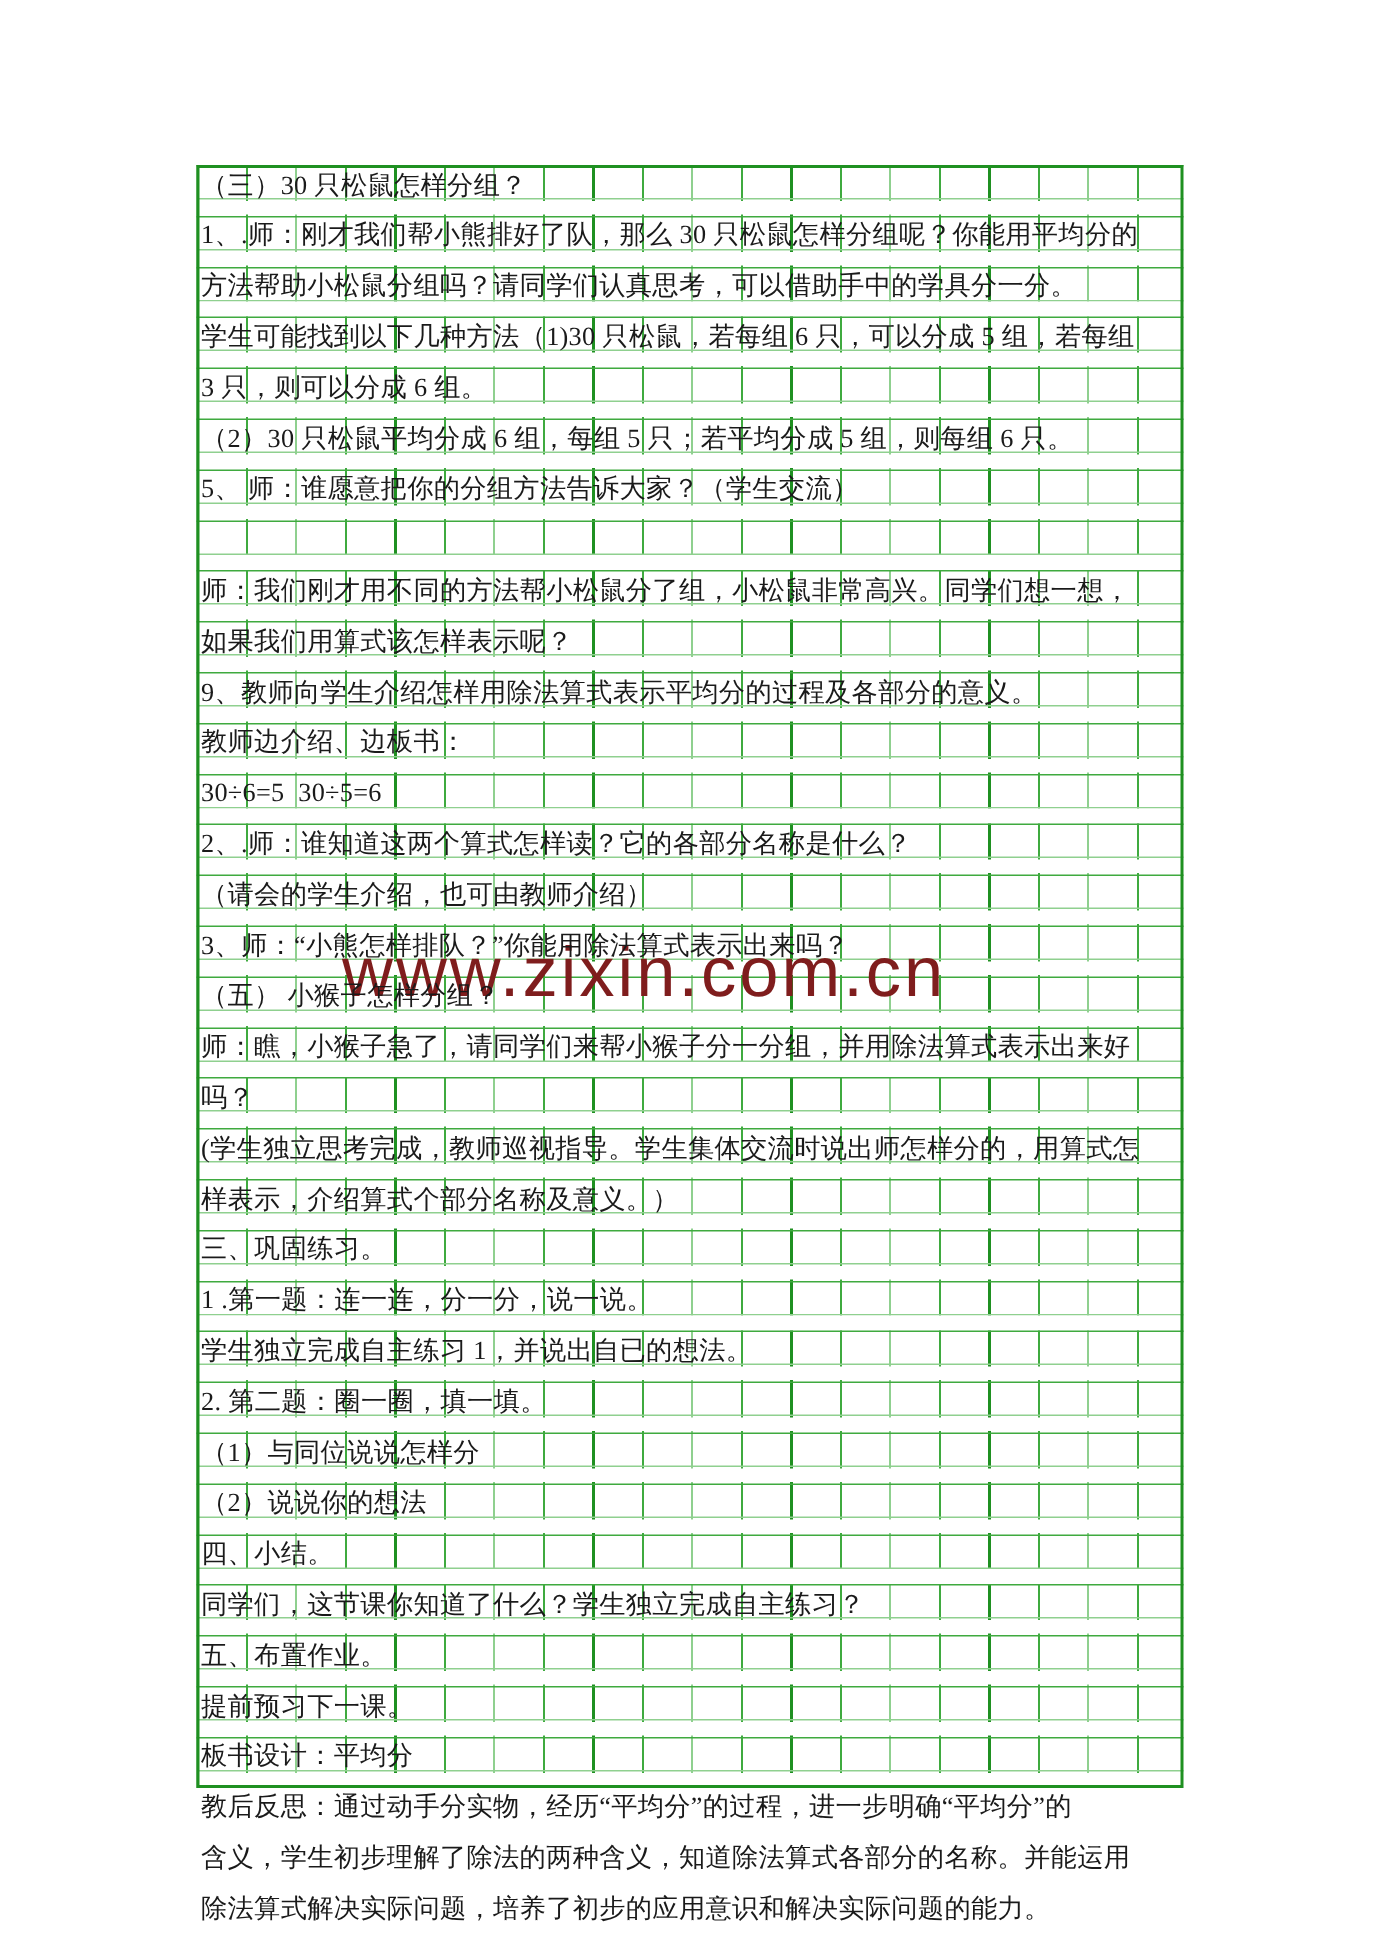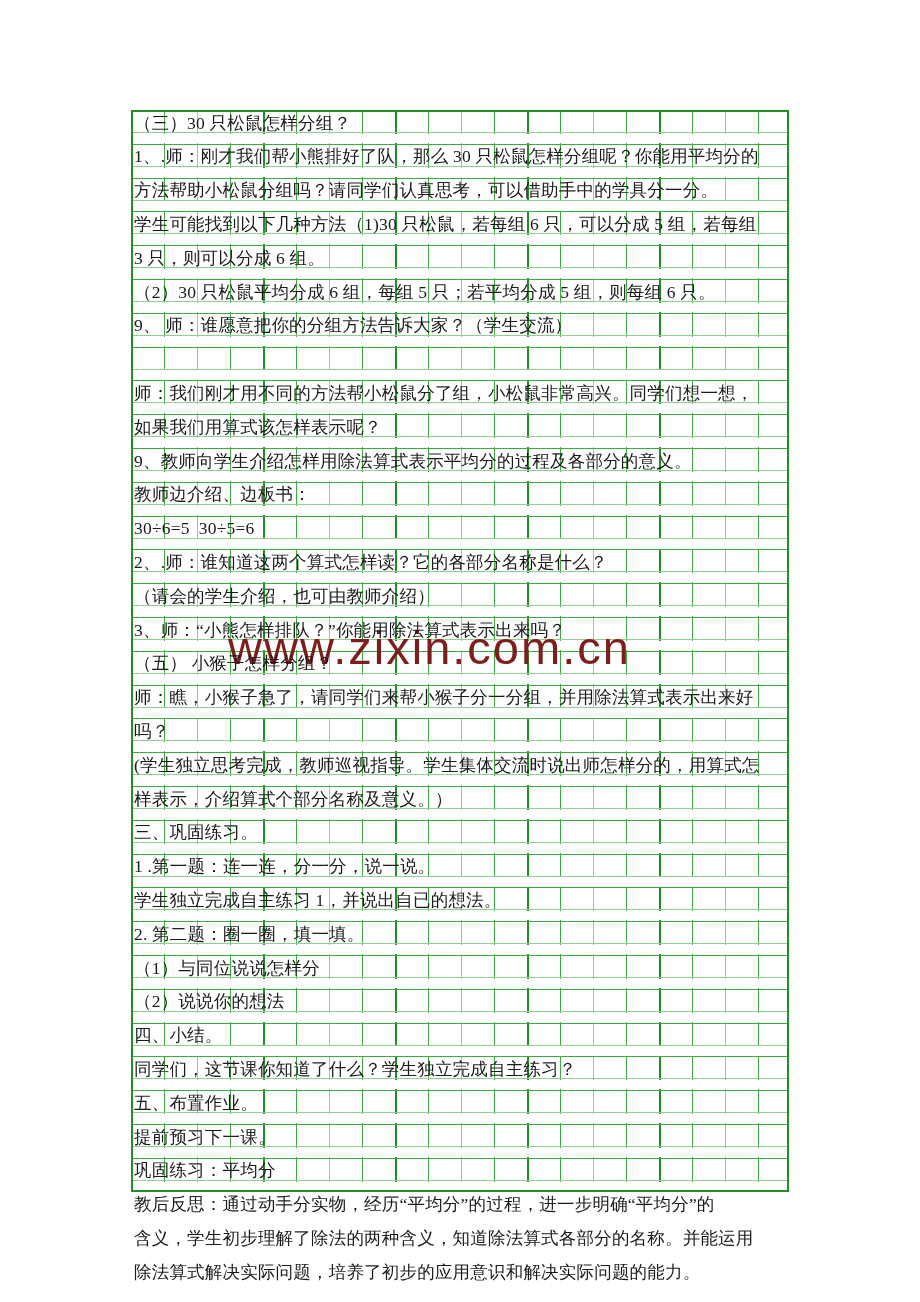--- a/index.html
+++ b/index.html
@@ -190,21 +190,21 @@
 
   <div id="watermark">www.zixin.com.cn</div>
 
   <div id="text-layer">
       <div class="doc-line" style="top: 1.5px;">（三）30 只松鼠怎样分组？</div>
       <div class="doc-line" style="top: 35.3px;">1、.师：刚才我们帮小熊排好了队，那么 30 只松鼠怎样分组呢？你能用平均分的</div>
       <div class="doc-line" style="top: 69.1px;">方法帮助小松鼠分组吗？请同学们认真思考，可以借助手中的学具分一分。</div>
       <div class="doc-line" style="top: 102.9px;">学生可能找到以下几种方法（1)30 只松鼠，若每组 6 只，可以分成 5 组，若每组</div>
       <div class="doc-line" style="top: 136.7px;">3 只，则可以分成 6 组。</div>
       <div class="doc-line" style="top: 170.5px;">（2）30 只松鼠平均分成 6 组，每组 5 只；若平均分成 5 组，则每组 6 只。</div>
-      <div class="doc-line" style="top: 204.3px;">9、 师：谁愿意把你的分组方法告诉大家？（学生交流）</div>
+      <div class="doc-line" style="top: 204.3px;">5、 师：谁愿意把你的分组方法告诉大家？（学生交流）</div>
       <div class="doc-line" style="top: 271.9px;">师：我们刚才用不同的方法帮小松鼠分了组，小松鼠非常高兴。同学们想一想，</div>
       <div class="doc-line" style="top: 305.7px;">如果我们用算式该怎样表示呢？</div>
       <div class="doc-line" style="top: 339.5px;">9、教师向学生介绍怎样用除法算式表示平均分的过程及各部分的意义。</div>
       <div class="doc-line" style="top: 373.3px;">教师边介绍、边板书：</div>
       <div class="doc-line" style="top: 407.1px;">30÷6=5  30÷5=6</div>
       <div class="doc-line" style="top: 440.9px;">2、.师：谁知道这两个算式怎样读？它的各部分名称是什么？</div>
       <div class="doc-line" style="top: 474.7px;">（请会的学生介绍，也可由教师介绍）</div>
       <div class="doc-line" style="top: 508.5px;">3、师：“小熊怎样排队？”你能用除法算式表示出来吗？</div>
       <div class="doc-line" style="top: 576.1px;">师：瞧，小猴子急了，请同学们来帮小猴子分一分组，并用除法算式表示出来好</div>
       <div class="doc-line" style="top: 542.3px;">（五） 小猴子怎样分组？</div>
@@ -214,19 +214,19 @@
       <div class="doc-line" style="top: 711.3px;">三、巩固练习。</div>
       <div class="doc-line" style="top: 745.1px;">1 .第一题：连一连，分一分，说一说。</div>
       <div class="doc-line" style="top: 778.9px;">学生独立完成自主练习 1，并说出自已的想法。</div>
       <div class="doc-line" style="top: 812.7px;">2. 第二题：圈一圈，填一填。</div>
       <div class="doc-line" style="top: 846.5px;">（1）与同位说说怎样分</div>
       <div class="doc-line" style="top: 880.3px;">（2）说说你的想法</div>
       <div class="doc-line" style="top: 914.1px;">四、小结。</div>
       <div class="doc-line" style="top: 947.9px;">同学们，这节课你知道了什么？学生独立完成自主练习？</div>
       <div class="doc-line" style="top: 981.7px;">五、布置作业。</div>
       <div class="doc-line" style="top: 1015.5px;">提前预习下一课。</div>
-      <div class="doc-line" style="top: 1049.3px;">巩固练习：平均分</div>
+      <div class="doc-line" style="top: 1049.3px;">板书设计：平均分</div>
       <div class="doc-line" style="top: 1083.1px;">教后反思：通过动手分实物，经历“平均分”的过程，进一步明确“平均分”的</div>
       <div class="doc-line" style="top: 1116.9px;">含义，学生初步理解了除法的两种含义，知道除法算式各部分的名称。并能运用</div>
       <div class="doc-line" style="top: 1150.7px;">除法算式解决实际问题，培养了初步的应用意识和解决实际问题的能力。</div>
     </div>
 
 </div>
 
 </body></html>

